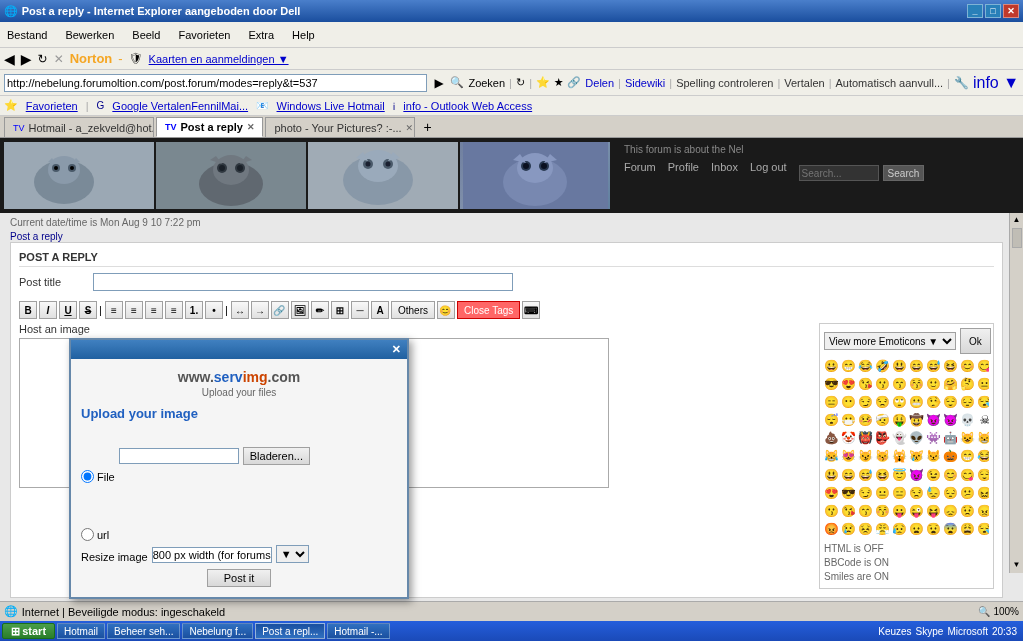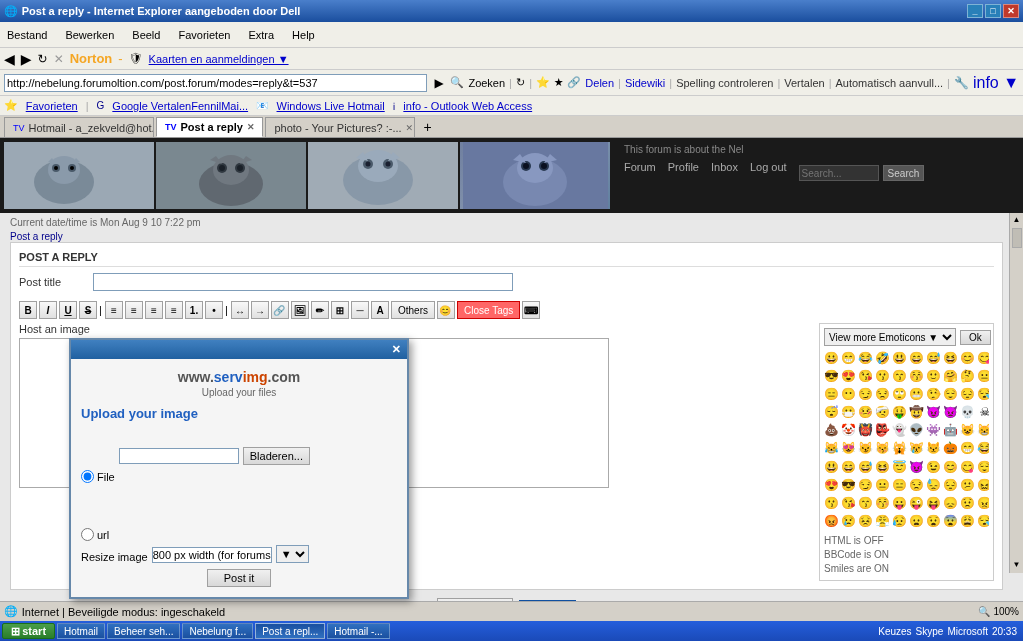--- a/index.html
+++ b/index.html
@@ -360,21 +360,21 @@
       gap: 4px;
       margin-bottom: 4px;
     }
     .view-more-select {
       flex: 1;
       height: 18px;
       border: 1px solid #a0a0a0;
       font-size: 10px;
     }
     .ok-btn {
-      height: 15px;
+      height: 26px;
       padding: 0 8px;
       background: linear-gradient(to bottom, #f0f0f0, #d8d8d8);
       border: 1px solid #a0a0a0;
       cursor: pointer;
       font-size: 10px;
     }
     .emoticons-grid {
       display: grid;
       grid-template-columns: repeat(10, 16px);
       gap: 1px;

